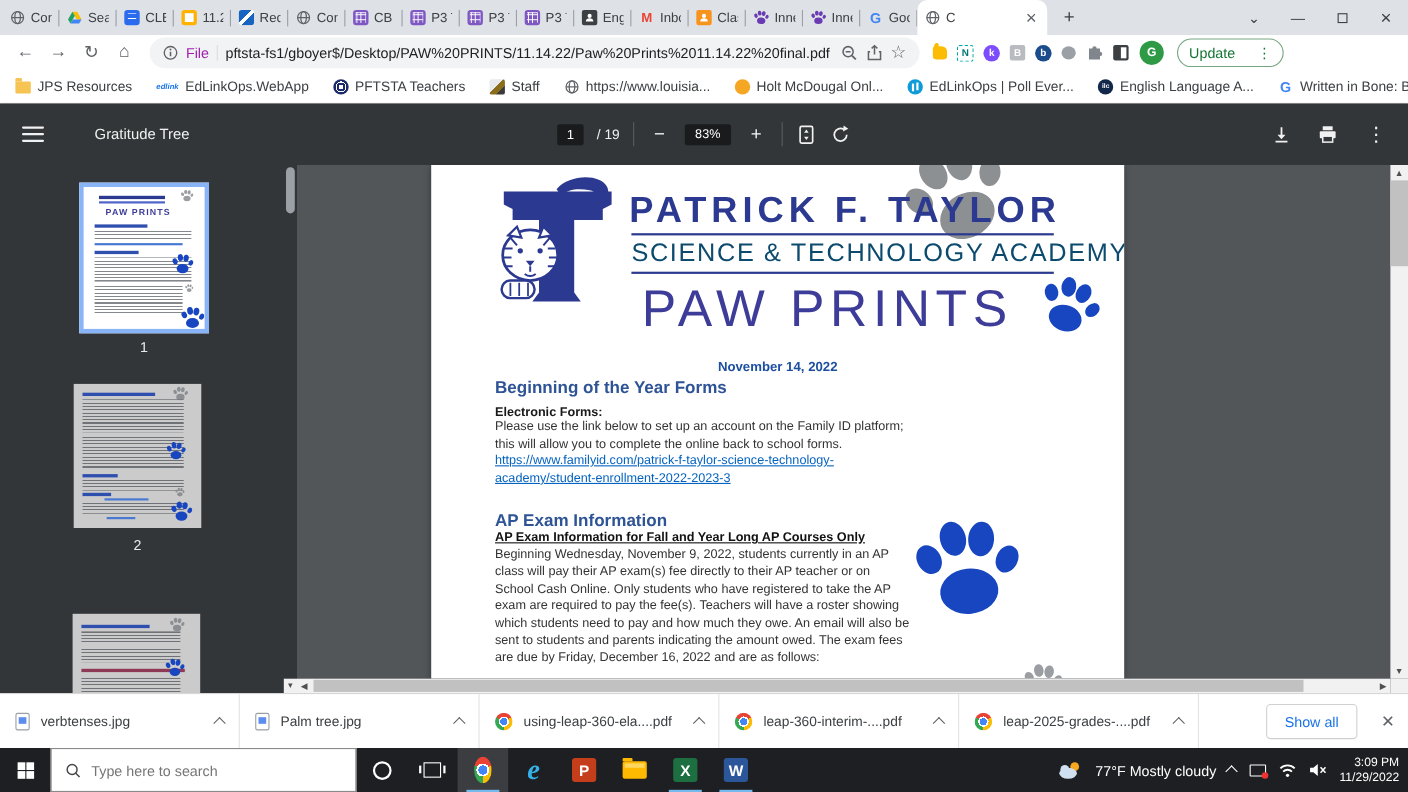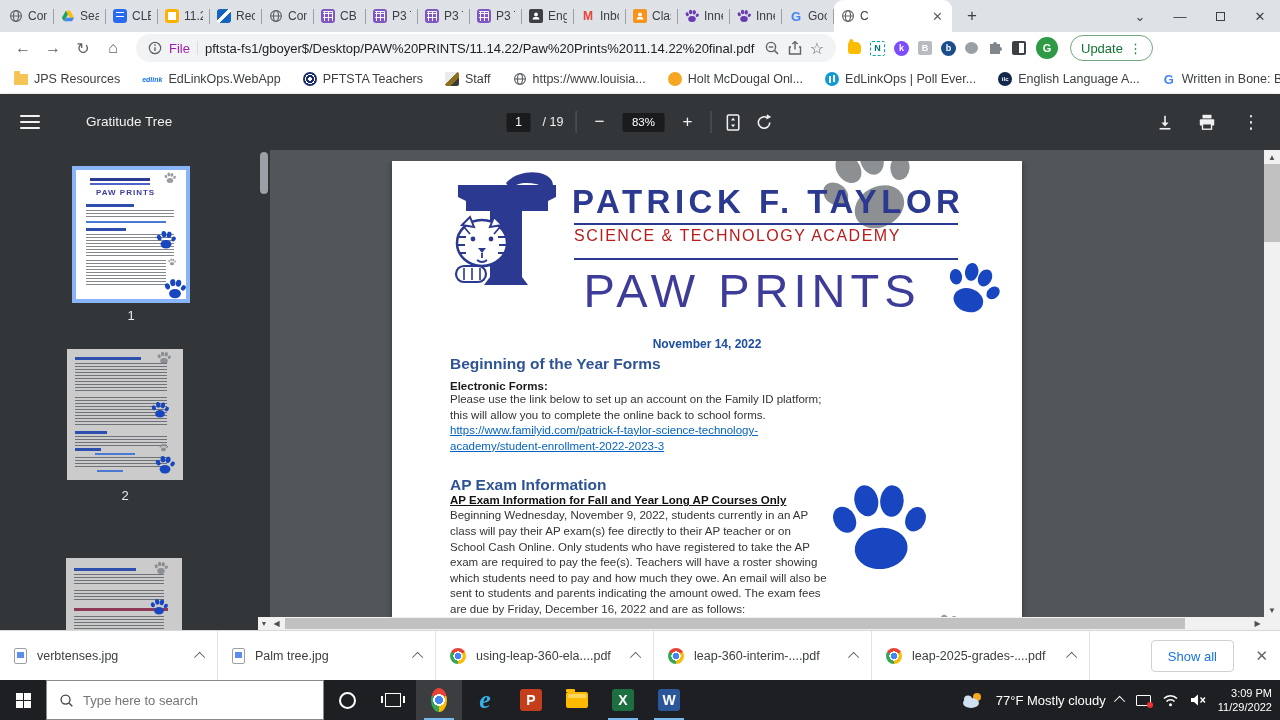--- a/index.html
+++ b/index.html
@@ -46,21 +46,21 @@
 .ext-thumb::before{content:"";position:absolute;left:1px;top:-3px;width:4px;height:7px;background:#fbbc04;border-radius:2px;transform:rotate(18deg)}
 .ext-n{border:1px dashed #0aa;color:#077;background:#fff;width:15px;height:15px;border-radius:2px}
 .ext-k{background:#7c4dff;border-radius:50%;width:15px;height:15px}
 .ext-b{background:#b8bcc0;border-radius:2px;width:14px;height:14px}
 .ext-bb{background:#1b4c8c;border-radius:50%;width:15px;height:15px}
 .ext-balloon{background:#9aa0a6;border-radius:50%;width:13px;height:12px}
 .ext-balloon::after{content:"";position:absolute;bottom:-2px;left:3px;border:3px solid transparent;border-top-color:#9aa0a6}
 .ext-split{background:#3c4043;border-radius:2px;width:14px;height:14px}
 .ext-split::after{content:"";position:absolute;right:2px;top:2px;width:5px;height:10px;background:#fff}
 .avatar{width:22px;height:22px;border-radius:50%;background:#2e9a46;color:#fff;font-size:11px;font-weight:bold;display:flex;align-items:center;justify-content:center;margin-left:6px}
-.updatepill{margin-left:8px;height:26px;border:1px solid #76a681;border-radius:13px;display:flex;align-items:center;gap:6px;padding:0 10px;color:#137333;font-size:13px}
+.updatepill{margin-left:8px;height:26px;border:1px solid #76a681;border-radius:13px;display:flex;align-items:center;gap:20px;padding:0 10px;color:#137333;font-size:13px}
 .updatepill .kebab{color:#137333;font-size:13px}
 
 .bookmarks{position:absolute;left:0;top:64px;width:1280px;height:30px;background:#fff;display:flex;align-items:center;gap:22px;padding:0 14px;font-size:12.5px;color:#3c4043}
 .bm{display:flex;align-items:center;gap:6px;white-space:nowrap}
 .bm-folder{width:14px;height:11px;background:#f6c453;border-radius:1px;position:relative}
 .bm-folder::before{content:"";position:absolute;top:-3px;left:0;width:6px;height:3px;background:#f6c453;border-radius:1px 1px 0 0}
 .bm-edlink{font-size:7px;font-style:italic;font-weight:bold;color:#1a73e8}
 .bm-pftsta{width:14px;height:14px;border-radius:50%;background:radial-gradient(circle,#fff 0 2px,#1b2a6b 2px 4px,#fff 4px 5px,#1b2a6b 5px)}
 .bm-staff{width:14px;height:14px;border-radius:2px;background:linear-gradient(135deg,#e8eaed 45%,#8a6d1d 45% 70%,#3a3a3a 70%)}
 .bm-holt{width:14px;height:14px;border-radius:50%;background:#f5a623}
@@ -84,36 +84,36 @@
 .sidebar{position:absolute;left:0;top:0;width:270px;height:480px;background:#323639;overflow:hidden}
 .thumb{position:absolute;background:#fff;overflow:hidden}
 .thumb.sel{border:4px solid #8ab4f8}
 .thumb-label{position:absolute;color:#e8eaed;font-size:13px;text-align:center;width:114px}
 .gray-page{background:#cbcbcb}
 .str{background:repeating-linear-gradient(180deg,#84878c 0 1px,transparent 1px 3px)}
 .str2{background:repeating-linear-gradient(180deg,#6f7276 0 1px,transparent 1px 3px)}
 .hbar{background:#2f4fae;height:3px}
 .lnkbar{background:#4a79d4;height:2px}
 .maroon{background:#8e3a57;height:3px}
-.viewer{position:absolute;left:270px;top:11px;width:994px;height:467px;background:#525659;overflow:hidden}
+.viewer{position:absolute;left:270px;top:0;width:994px;height:467px;background:#525659;overflow:hidden}
 .page{position:absolute;left:122px;top:0;width:630px;height:467px;background:#fff;box-shadow:0 1px 6px rgba(0,0,0,.35);overflow:hidden}
 
 .vscroll{position:absolute;left:1264px;top:0;width:16px;height:467px;background:#f1f1f1}
 .vthumb{position:absolute;left:0;top:2px;width:16px;height:78px;background:#c1c1c1}
 .sbarrow{position:absolute;width:16px;height:14px;color:#505050;font-size:8px;display:flex;align-items:center;justify-content:center}
 .hscroll{position:absolute;left:270px;top:467px;width:994px;height:13px;background:#f1f1f1;display:flex;align-items:center}
 .hthumb{position:absolute;left:15px;width:900px;top:1px;height:11px;background:#c1c1c1}
 .corner{position:absolute;left:1264px;top:467px;width:16px;height:13px;background:#f1f1f1}
 .side-sb{position:absolute;left:258px;top:0;width:12px;height:480px}
 .side-sb .sthumb{position:absolute;left:2px;top:2px;width:8px;height:42px;background:#9aa0a6;border-radius:4px}
 .side-sb .sdown{position:absolute;left:0;bottom:0;width:12px;height:13px;background:#f1f1f1;color:#505050;font-size:7px;display:flex;align-items:center;justify-content:center}
 
 .schoolname{position:absolute;left:180px;top:22px;font-size:33px;font-weight:bold;letter-spacing:4.5px;color:#2c3990;white-space:nowrap}
 .hline{position:absolute;left:182px;width:384px;height:2px;background:#2c3990}
-.schoolsub{position:absolute;left:182px;top:66px;font-size:16px;letter-spacing:1.5px;color:#b91c1c;white-space:nowrap}
+.schoolsub{position:absolute;left:182px;top:66px;font-size:23px;letter-spacing:1.5px;color:#0c4a6e;white-space:nowrap}
 .pawprints-title{position:absolute;left:150px;top:102px;width:420px;text-align:center;font-size:47px;letter-spacing:5px;color:#3d3c98;white-space:nowrap}
 .newsdate{position:absolute;left:0;top:176px;width:630px;text-align:center;font-size:12px;font-weight:bold;color:#1d4fa1}
 .pagecol{position:absolute;left:58px;top:194px;width:378px;color:#333}
 .h-blue{font-size:15.5px;font-weight:bold;color:#2e5496;margin-bottom:7px}
 .b-label{font-size:11.5px;font-weight:bold;color:#1a1a1a}
 .body-p{font-size:11.5px;line-height:15.6px;color:#333}
 .plink{display:block;font-size:11.5px;line-height:15.6px;color:#0563c1;text-decoration:underline}
 .b-underline{font-size:11.5px;font-weight:bold;color:#111;text-decoration:underline;margin-bottom:2px}
 .paw{position:absolute}
 

